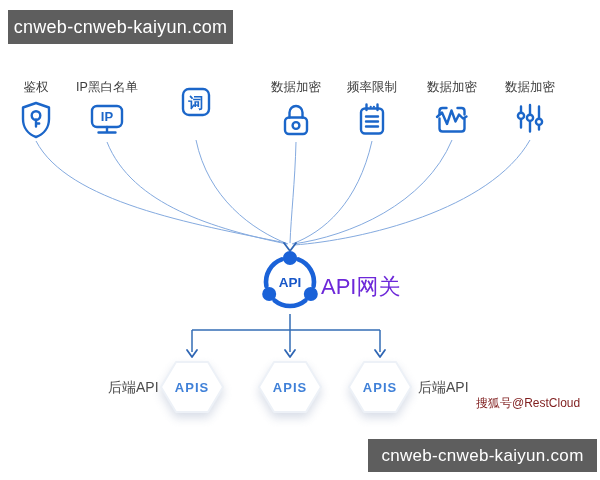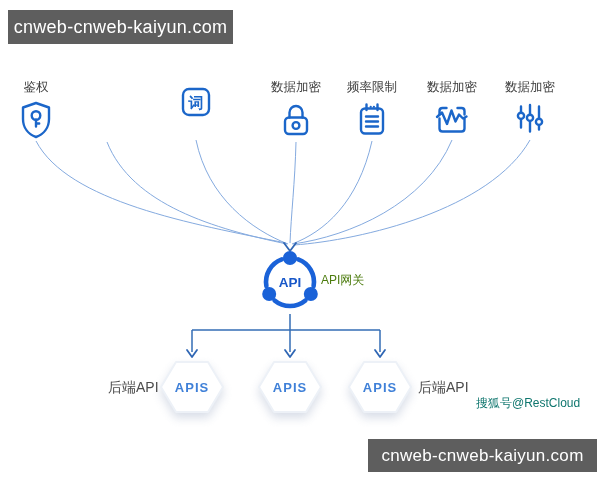--- a/index.html
+++ b/index.html
@@ -7,25 +7,25 @@
          font-family:"Liberation Sans","DejaVu Sans",sans-serif;}
   .banner{position:absolute;background:#5e5e5e;color:#ffffff;display:flex;align-items:center;
           justify-content:center;font-size:18px;letter-spacing:.3px;}
   .banner-top{left:8px;top:10px;width:225px;height:34px;}
   .banner-bottom{left:368px;top:439px;width:229px;height:33px;font-size:17px;}
   .feature{position:absolute;top:79px;width:120px;text-align:center;}
   .feature-label{font-size:12.5px;color:#3d3d3d;height:16px;line-height:16px;white-space:nowrap;}
   .feature-icon{display:block;margin:3px auto 0;width:44px;height:44px;}
   .icon-stroke{fill:none;stroke:#1b66c9;stroke-width:2.4;stroke-linecap:round;stroke-linejoin:round;}
   .icon-text{fill:#1b66c9;font-weight:bold;font-family:"Liberation Sans",sans-serif;}
-  .gw-label{position:absolute;left:321px;top:272px;font-size:12px;font-weight:500;color:#4d7c0f;}
+  .gw-label{position:absolute;left:321px;top:272px;font-size:22px;font-weight:500;color:#6d28d9;}
   .backend-label{position:absolute;top:379px;font-size:14px;color:#4c4c4c;}
   .backend-left{left:108px;}
   .backend-right{left:418px;}
-  .watermark{position:absolute;left:476px;top:395px;font-size:12px;color:#0f766e;
+  .watermark{position:absolute;left:476px;top:395px;font-size:12px;color:#7f1d1d;
              text-shadow:0 1px 0 rgba(255,255,255,.85);}
   .layer{position:absolute;left:0;top:0;}
   .curve{fill:none;stroke:#84aadf;stroke-width:1;}
   .flow{fill:none;stroke:#336cb5;stroke-width:1.5;}
   .chevron{fill:none;stroke:#2f66b4;stroke-width:1.8;stroke-linecap:round;stroke-linejoin:round;}
   .gw-arc{fill:none;stroke:#1a62d8;stroke-width:4.6;stroke-linecap:round;}
   .gw-dot{fill:#1a62d8;}
   .hex{fill:#ffffff;stroke:#edf1f7;stroke-width:2;stroke-linejoin:round;
        filter:drop-shadow(0 5px 5px rgba(170,182,205,.45));}
   .apis-text{fill:#3f80d8;font-size:13px;font-weight:bold;letter-spacing:1px;
@@ -89,20 +89,28 @@
 
   <div class="feature" style="left:-24px">
     <div class="feature-label">鉴权</div>
     <svg class="feature-icon" viewBox="0 0 44 44">
       <path class="icon-stroke" d="M22 5 L35 9.5 V21 C35 30 29.5 36.3 22 39 C14.5 36.3 9 30 9 21 V9.5 Z"></path>
       <circle class="icon-stroke" cx="22" cy="17.5" r="4.3"></circle>
       <path class="icon-stroke" d="M22 21.8 V28.5 M22 25.5 H25.2"></path>
     </svg>
   </div>
 
+  <div class="feature" style="left:47px">
+    <div class="feature-label">IP黑白名单</div>
+    <svg class="feature-icon" viewBox="0 0 44 44">
+      <rect class="icon-stroke" x="7" y="8" width="30" height="21" rx="5"></rect>
+      <text class="icon-text" x="22" y="23" font-size="13" text-anchor="middle">IP</text>
+      <path class="icon-stroke" d="M22 29 V34 M13.5 34.5 H30.5"></path>
+    </svg>
+  </div>
 
   <div class="feature" style="left:136px">
     <svg class="feature-icon" viewBox="0 0 44 44">
       <rect class="icon-stroke" x="9" y="7" width="26" height="26" rx="6"></rect>
       <text class="icon-text" x="22" y="25.5" font-size="15" text-anchor="middle">词</text>
     </svg>
   </div>
 
   <div class="feature" style="left:236px">
     <div class="feature-label">数据加密</div>

